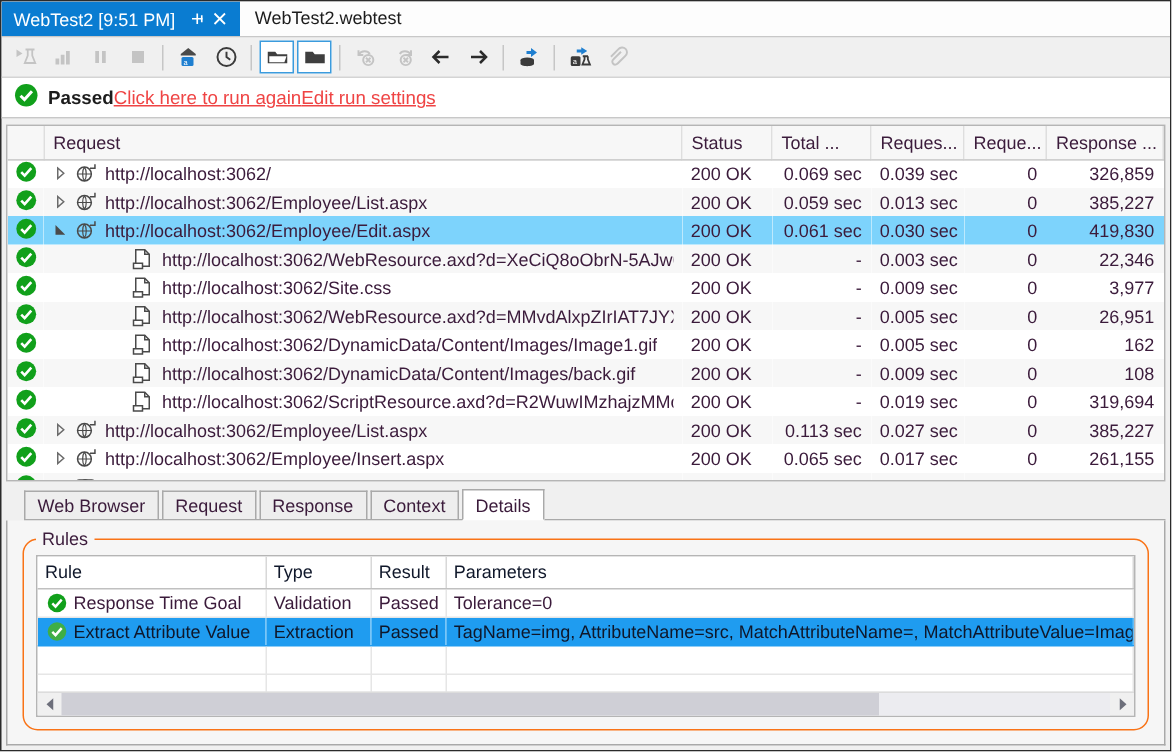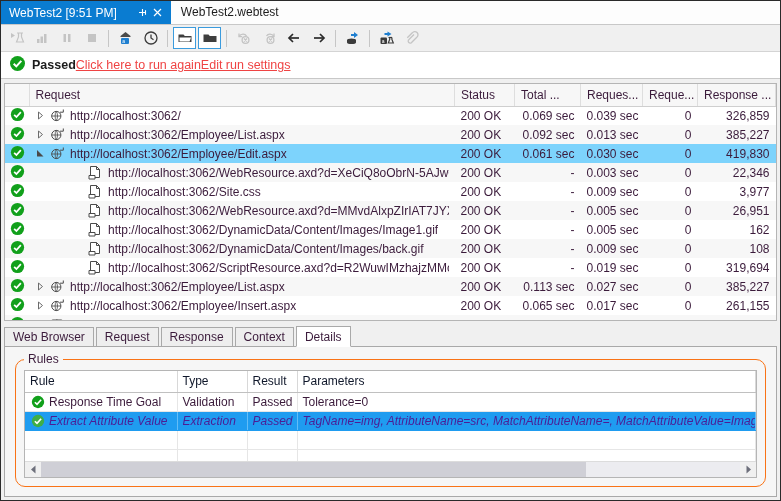--- a/index.html
+++ b/index.html
@@ -29,21 +29,21 @@
   }
   .tab-active {
     background: #0a7cd1;
     color: #ffffff;
     display: flex;
     align-items: center;
     padding: 0 6px 0 8px;
     font-size: 12px;
     white-space: nowrap;
   }
-  .tab-active .tab-label { margin-right: 18px; }
+  .tab-active .tab-label { margin-right: 7px; }
   .tab-btn {
     width: 15px; height: 100%;
     display: flex; align-items: center; justify-content: center;
     color: #ffffff;
     font-size: 12px;
     cursor: default;
   }
   .tab-inactive {
     background: #fdfdfd;
     color: #1c1c1c;
@@ -150,21 +150,21 @@
   .icoslot {
     width: 18px; min-width: 18px;
     display: inline-flex; align-items: center; justify-content: center;
     margin-right: 4px;
   }
   .urltext { overflow: hidden; text-overflow: clip; white-space: nowrap; }
 
   
   .lowertabs {
     position: absolute;
-    left: 3px; top: 326px;
+    left: 15px; top: 326px;
     right: 3px;
     height: 20px;
     display: flex;
     align-items: flex-end;
     border-bottom: 1px solid #a9a9a9;
   }
   .ltab {
     height: 19px;
     padding: 0 8px;
     display: flex; align-items: center;
@@ -237,24 +237,23 @@
   table.rules td {
     height: 19px;
     padding: 0 5px;
     border-right: 1px solid #e6e6e6;
     border-bottom: 1px solid #e6e6e6;
     white-space: nowrap;
     overflow: hidden;
   }
   table.rules tr.selrow td {
     background: #1f9cf0;
-    color: #4c1d95;
+    color: #0f172a;
     border-right-color: #64bdf7;
     border-bottom-color: #1f9cf0;
-    font-style: italic;
   }
   .rulecell { display: flex; align-items: center; }
   .rulecell .icoslot { width: 16px; min-width: 16px; margin-right: 3px; }
 
   .hscroll {
     position: absolute;
     left: 0; right: 0; bottom: 0;
     height: 16px;
     background: #f0f0f0;
     border-top: 1px solid #dcdcdc;
@@ -534,21 +533,21 @@
                   <svg width="15" height="15" viewBox="0 0 15 15">
                     <circle cx="6.3" cy="8" r="4.6" fill="none" stroke="#4a4a4a" stroke-width="1"></circle>
                     <path d="M1.7 8h9.2M6.3 3.4c1.6 1.9 1.6 7.3 0 9.2M6.3 3.4c-1.6 1.9-1.6 7.3 0 9.2" fill="none" stroke="#4a4a4a" stroke-width=".8"></path>
                     <path d="M10 4.2h3.3v-2.7" fill="none" stroke="#4a4a4a" stroke-width="1"></path>
                   </svg>
                 </span>
                 <span class="urltext">http://localhost:3062/Employee/List.aspx</span>
               </div>
             </td>
             <td class="">200 OK</td>
-            <td class="num">0.092 sec</td>
+            <td class="num">0.059 sec</td>
             <td class="num">0.013 sec</td>
             <td class="num">0</td>
             <td class="num">385,227</td>
           </tr>
           <tr class="row-sel">
             <td class="cell-status"><svg width="15" height="15" viewBox="0 0 17 17">
                 <circle cx="8.5" cy="8.5" r="7.5" fill="#11a01b"></circle>
                 <path d="M4.7 8.8l2.6 2.6 5-5.6" fill="none" stroke="#ffffff" stroke-width="2"></path>
               </svg></td>
             <td>

